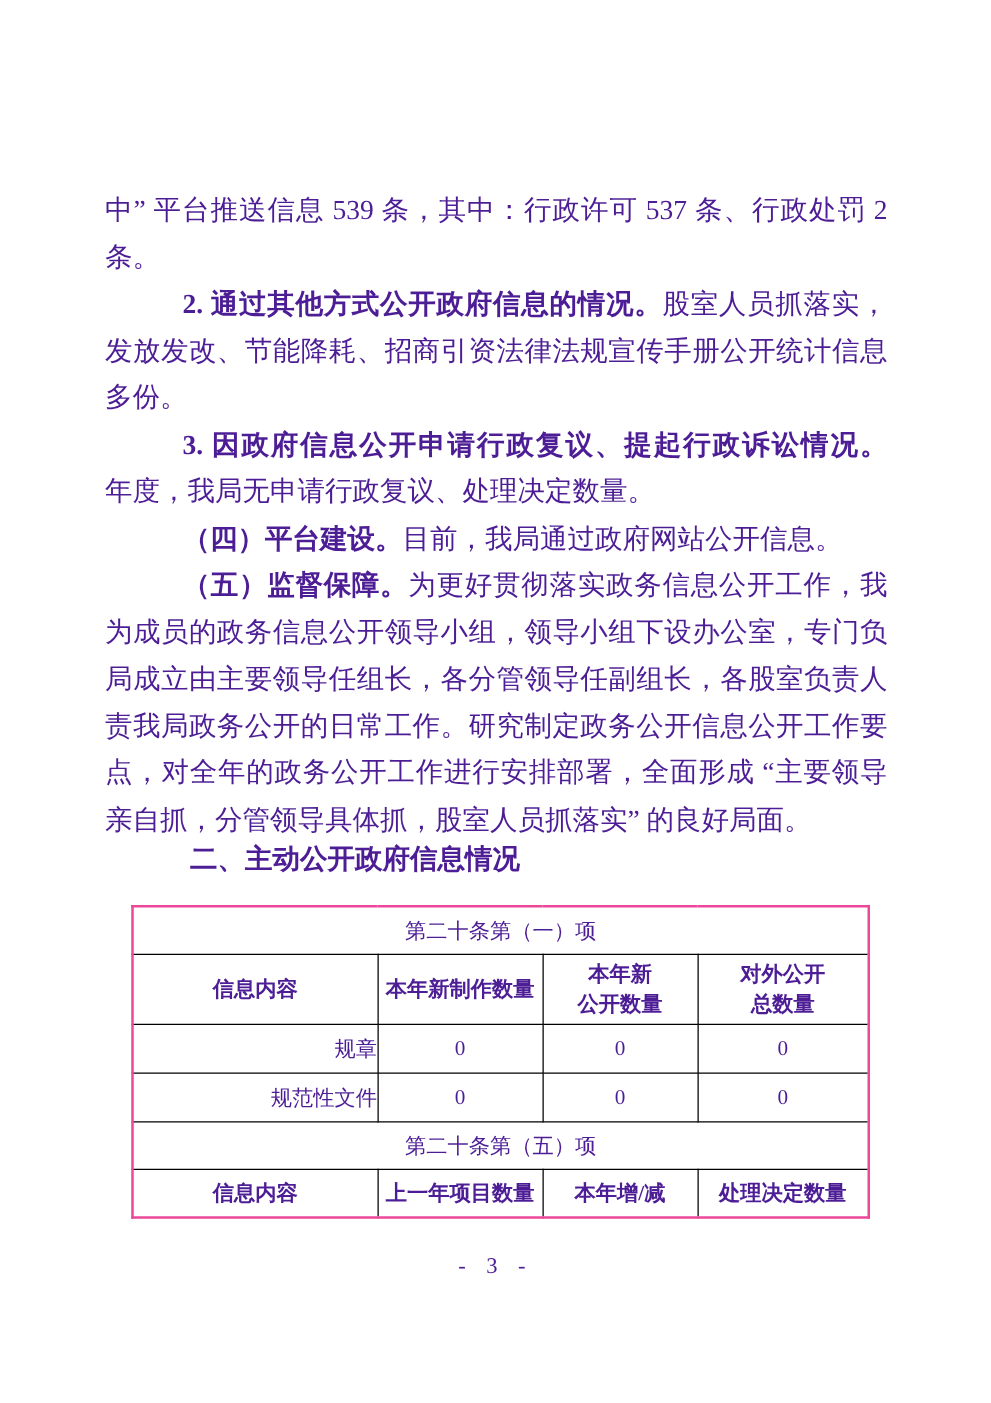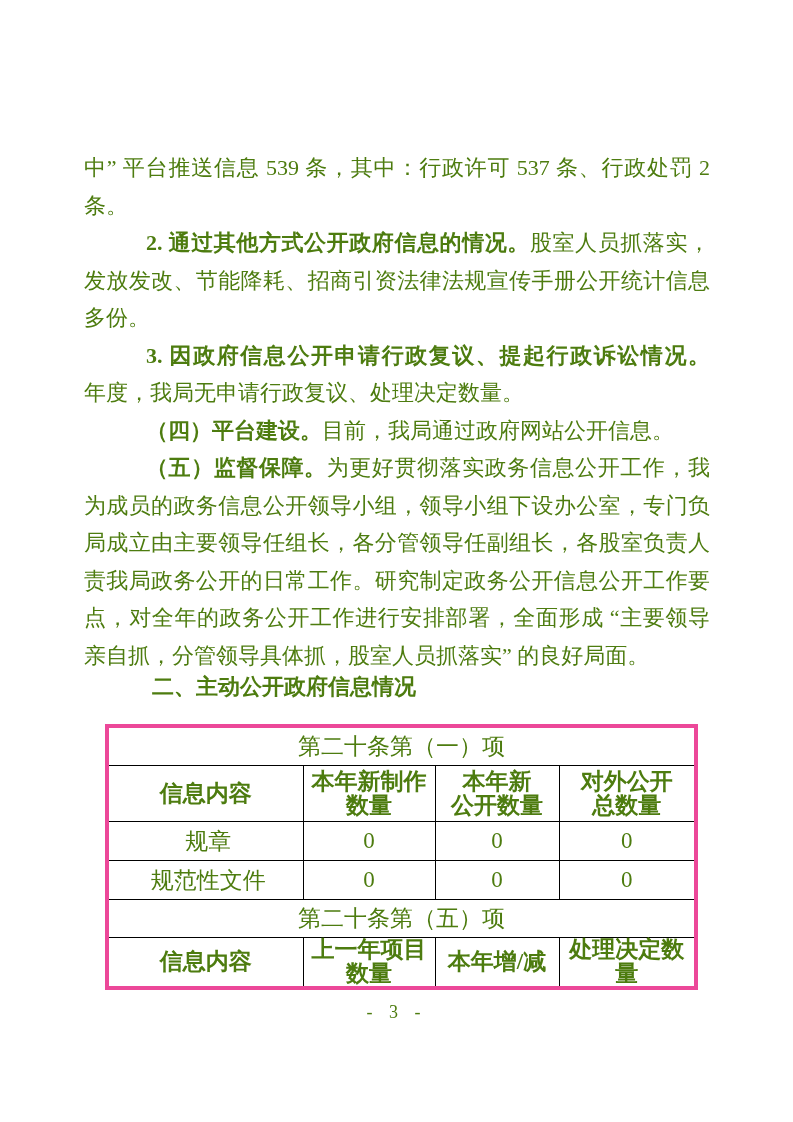--- a/index.html
+++ b/index.html
@@ -6,21 +6,21 @@
     margin: 0;
     padding: 0;
     background: #ffffff;
   }
   .page {
     position: relative;
     width: 793px;
     height: 1122px;
     background: #ffffff;
     overflow: hidden;
-    color: #4d7c0f;
+    color: #4c1d95;
     font-family: "Liberation Serif", "DejaVu Serif", serif;
   }
   .body-text {
     position: absolute;
     left: 84px;
     top: 149px;
     width: 626px;
   }
   .line {
     height: 37.5px;
@@ -48,42 +48,42 @@
     font-size: 22px;
     line-height: 30px;
   }
   .info-table {
     position: absolute;
     left: 105px;
     top: 724px;
     border-collapse: collapse;
     table-layout: fixed;
     width: 589px;
-    border: 4px solid #ec4899;
-    font-size: 23px;
+    border: 2px solid #ec4899;
+    font-size: 17px;
   }
   .info-table td {
     border: 1px solid #000;
     vertical-align: middle;
     padding: 0;
   }
   .t-title {
     text-align: center;
     height: 37px;
   }
   .t-head {
     text-align: center;
     font-weight: bold;
     white-space: pre-line;
     line-height: 24px;
   }
   .row-head1 td { height: 55px; }
   .row-head2 td { height: 37px; }
   .t-label {
-    text-align: center;
+    text-align: right;
     padding-left: 5px !important;
     height: 38px;
   }
   .t-val { text-align: center; }
   .page-number {
     position: absolute;
     left: 0;
     top: 1002px;
     width: 100%;
     text-align: center;

